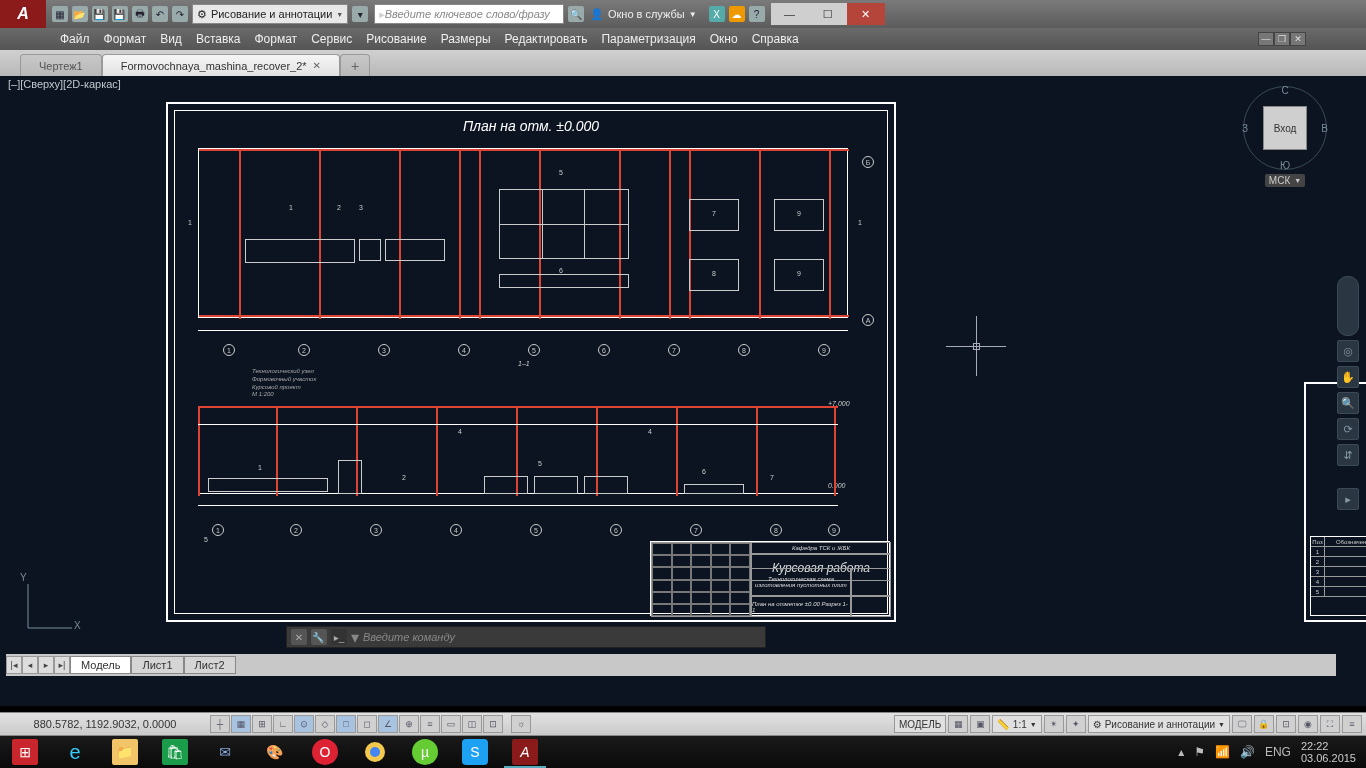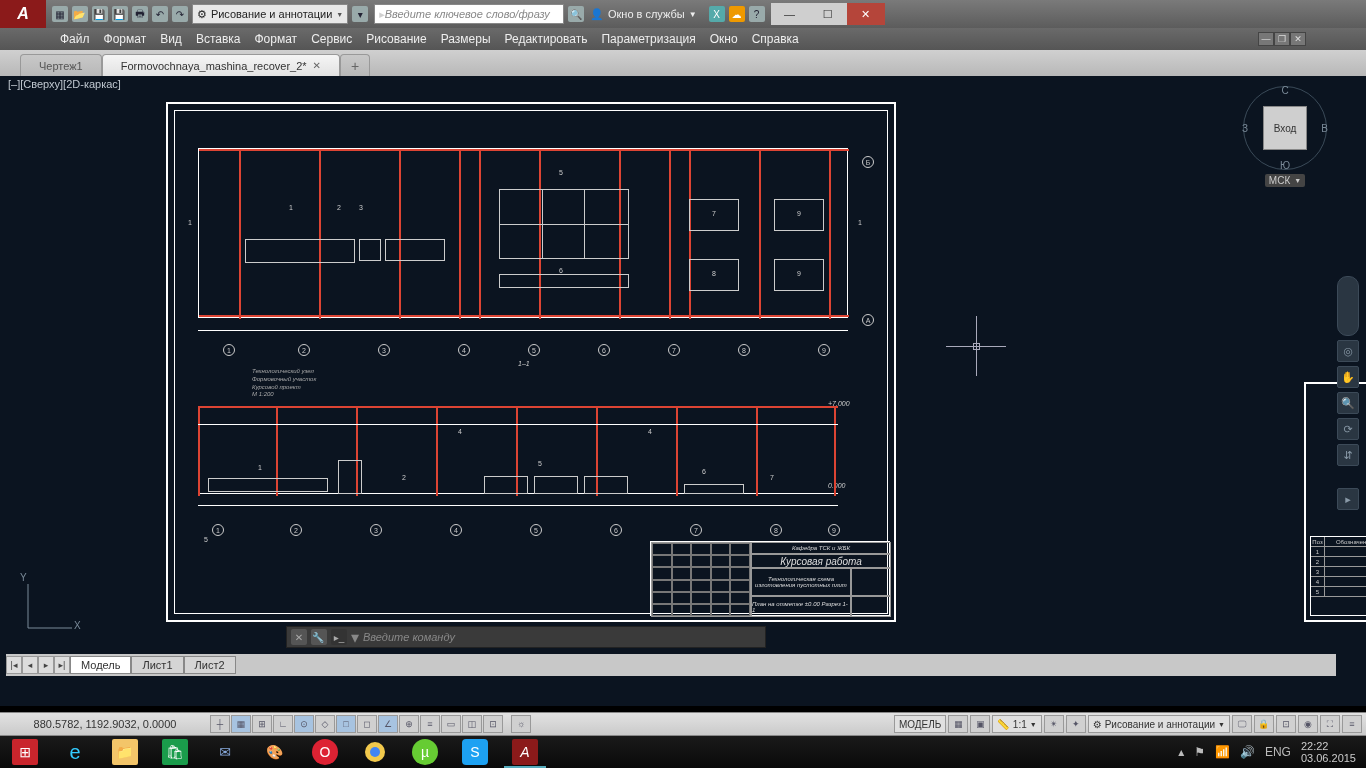--- a/index.html
+++ b/index.html
@@ -188,20 +188,21 @@
     </div>
   <div class="ftab inactive plus">+</div>
 </div>
 
 <div class="darea">
  <div class="viewlabel">[–][Сверху][2D-каркас]</div>
  <div class="canvas">
 
    <div class="sheet" style="left:160px; top:6px; width:730px; height:520px;">
      <div class="sheet-inner"></div>
+     <div class="dwg-title" style="top:14px">План на отм. ±0.000</div>
 
      <div style="position:absolute; left:30px; top:44px; width:650px; height:170px; border:1px solid #fff">
 
         <div class="redline" style="left:0;top:0;width:650px;height:2px"></div>
         <div class="redline" style="left:0;bottom:0;width:650px;height:2px"></div>
         <div class="redline" style="left:40px;top:0;width:2px;height:170px"></div>
         <div class="redline" style="left:120px;top:0;width:2px;height:170px"></div>
         <div class="redline" style="left:200px;top:0;width:2px;height:170px"></div>
         <div class="redline" style="left:260px;top:0;width:2px;height:170px"></div>
         <div class="redline" style="left:280px;top:0;width:2px;height:170px"></div>
@@ -339,21 +340,21 @@
               <div style="border:1px solid #777"></div>
               <div style="border:1px solid #777"></div>
             <div style="border:1px solid #777"></div>
               <div style="border:1px solid #777"></div>
               <div style="border:1px solid #777"></div>
               <div style="border:1px solid #777"></div>
               <div style="border:1px solid #777"></div>
           </div>
         </div>
         <div class="cell" style="left:100px;top:0;width:140px;height:12px;font-style:italic">Кафедра ТСК и ЖБК</div>
-        <div class="cell" style="left:100px;top:12px;width:140px;height:14px;font-style:italic;font-size:10px">Курсовая работа</div>
+        <div class="cell" style="left:100px;top:12px;width:140px;height:27px;font-style:italic;font-size:12px">Курсовая работа</div>
         <div class="cell" style="left:100px;top:26px;width:100px;height:28px;font-style:italic;text-align:center;padding:1px">Технологическая схема изготовления пустотных плит</div>
         <div class="cell" style="left:200px;top:26px;width:40px;height:28px"></div>
         <div class="cell" style="left:100px;top:54px;width:100px;height:21px;font-style:italic">План на отметке ±0.00  Разрез 1-1</div>
         <div class="cell" style="left:200px;top:54px;width:40px;height:21px"></div>
      </div>
    </div>
 
    <div class="sheet2" style="right:-168px; bottom:56px;">
       <div class="hdr">Приложение А</div>
 

